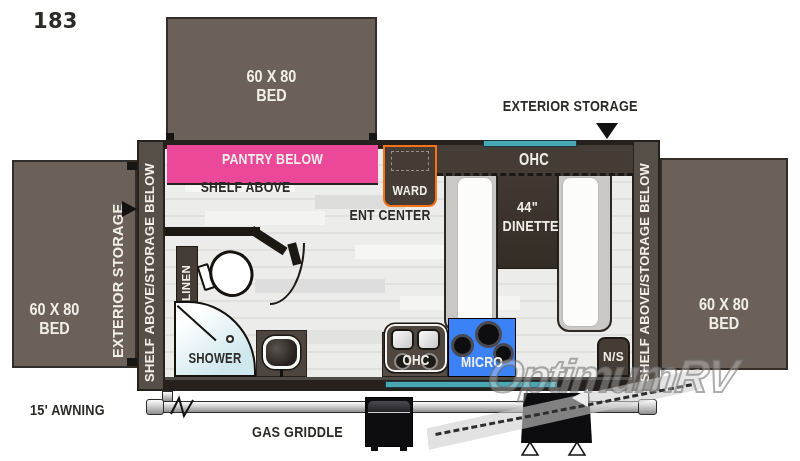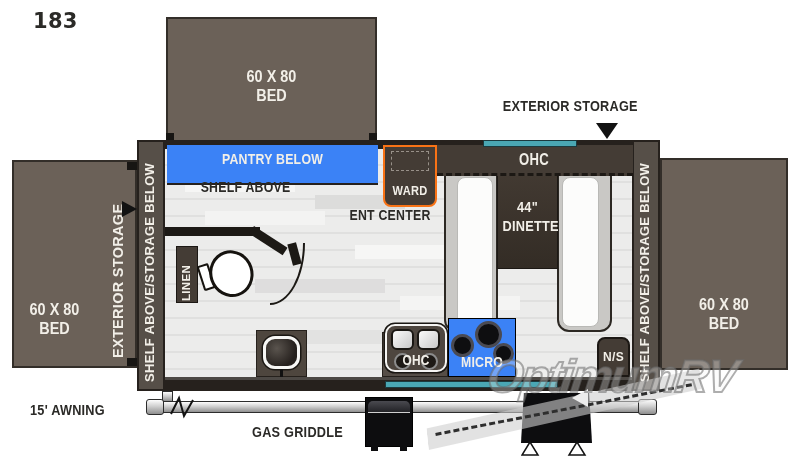--- a/index.html
+++ b/index.html
@@ -83,21 +83,21 @@
   <div class="abs wallstrip" style="left:137px;top:140px;width:28px;height:251px;">
     <div class="abs vtext lbl" style="left:3px;top:8px;height:232px;font-size:13px;">SHELF ABOVE/STORAGE BELOW</div>
   </div>
   <div class="abs wallstrip" style="left:632px;top:140px;width:28px;height:251px;">
     <div class="abs vtext lbl" style="left:3px;top:8px;height:232px;font-size:13px;">SHELF ABOVE/STORAGE BELOW</div>
   </div>
 
   <div class="abs" style="left:122px;top:201px;width:0;height:0;border-top:8px solid transparent;
        border-bottom:8px solid transparent;border-left:15px solid #121212;"></div>
 
-  <div class="abs cab ctr" style="left:167px;top:145px;width:211px;height:40px;background:#3b82f6;border-bottom:2px solid #26211d;">
+  <div class="abs cab ctr" style="left:167px;top:145px;width:211px;height:40px;background:#ec4899;border-bottom:2px solid #26211d;">
     <div class="lbl white cond" style="font-size:15px;margin-top:5px;">PANTRY BELOW</div>
   </div>
   <div class="abs lbl dark ctr cond" style="left:178px;top:178px;width:135px;font-size:15px;">SHELF ABOVE</div>
 
   <div class="abs cab" style="left:383px;top:145px;width:54px;height:62px;border:2px solid #f97316;border-radius:0 0 8px 8px;">
     <div class="abs" style="left:6px;top:4px;width:38px;height:20px;border:1.5px dashed rgba(235,230,220,.5);"></div>
     <div class="abs lbl white ctr cond" style="left:0;right:0;top:36px;font-size:13.5px;">WARD</div>
   </div>
 
   <div class="abs lbl dark ctr cond" style="left:338px;top:206px;width:104px;font-size:15px;">ENT CENTER</div>
@@ -132,20 +132,26 @@
 
   <div class="abs cab" style="left:176px;top:246px;width:22px;height:57px;border:1px solid #1c1814;">
     <div class="abs vtext lbl white" style="left:3px;top:3px;height:51px;font-size:11.5px;">LINEN</div>
   </div>
 
   <div class="abs" style="left:201px;top:249px;width:56px;height:54px;transform:rotate(-18deg);">
     <div class="abs" style="left:0;top:8px;width:12px;height:26px;background:#fff;border:2.5px solid #16130f;border-radius:2px;"></div>
     <div class="abs" style="left:9px;top:2px;width:44px;height:47px;background:#fff;border:3px solid #16130f;border-radius:50%;"></div>
   </div>
 
+  <div class="abs" style="left:174px;top:301px;width:82px;height:76px;border:2px solid #16130f;
+       border-top-right-radius:68px 70px;background:linear-gradient(145deg,#ffffff 18%,#cfe8ee 78%);">
+    <div class="abs" style="left:2px;top:2px;width:52px;border-top:2.5px solid #16130f;transform:rotate(42deg);transform-origin:left top;"></div>
+    <div class="abs" style="left:50px;top:32px;width:8px;height:8px;background:#fff;border:2.5px solid #2c2c2c;border-radius:50%;"></div>
+    <div class="abs lbl dark ctr cond" style="left:0;right:0;bottom:9px;font-size:14px;">SHOWER</div>
+  </div>
 
   <div class="abs" style="left:256px;top:330px;width:51px;height:47px;background:#4e463e;border:1px solid #26211c;">
     <div class="abs" style="left:6px;top:5px;width:37px;height:33px;border-radius:12px;border:3.5px solid #f7f7f5;
          box-shadow:0 0 0 1.5px #1a1713;background:radial-gradient(circle at 35% 35%,#5a544e 0%,#26211e 70%);"></div>
     <div class="abs" style="left:23px;top:38px;width:3px;height:8px;background:#111;"></div>
   </div>
 
 
   <div class="abs" style="left:382px;top:332px;width:66px;height:45px;background:#564e47;border:1px solid #26211c;"></div>
   <div class="abs" style="left:385px;top:324px;width:62px;height:48px;background:#4e463f;border-radius:10px;

